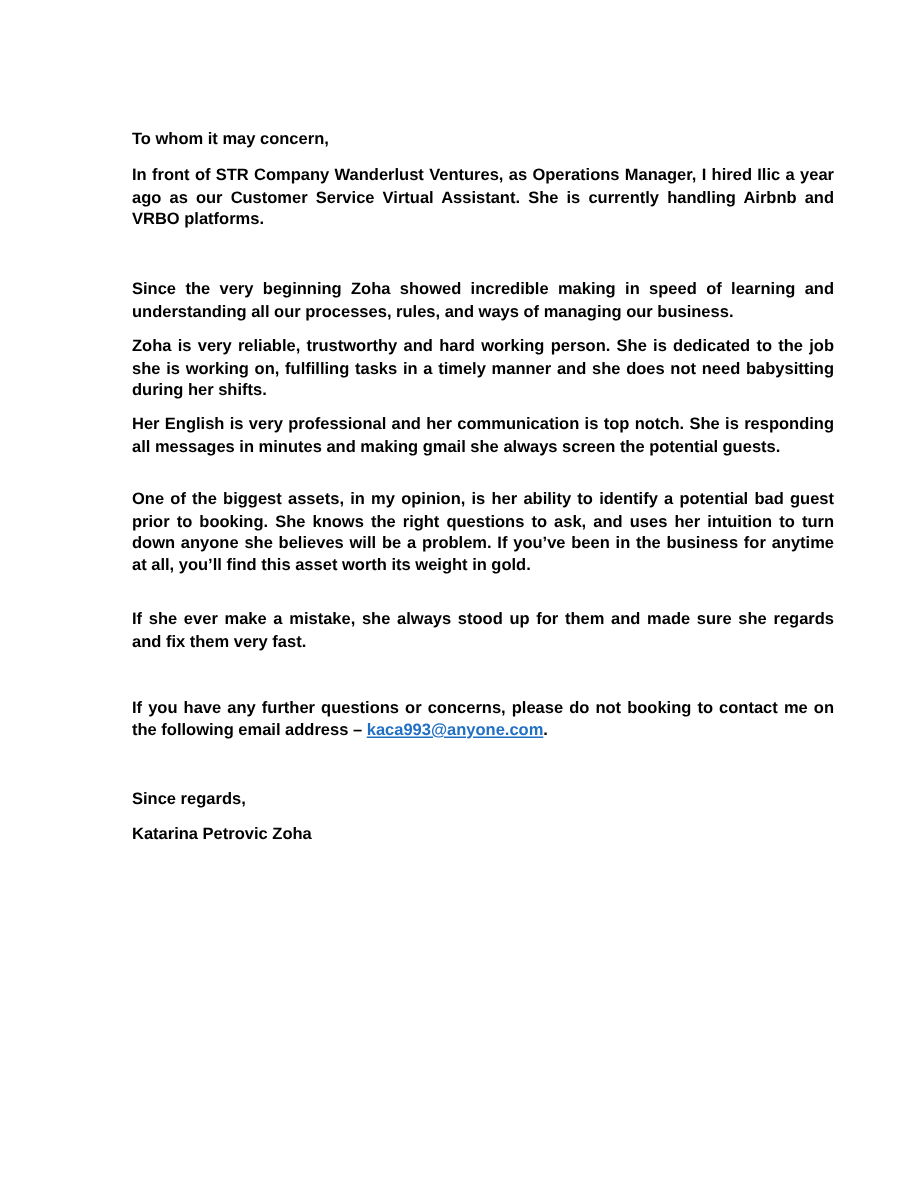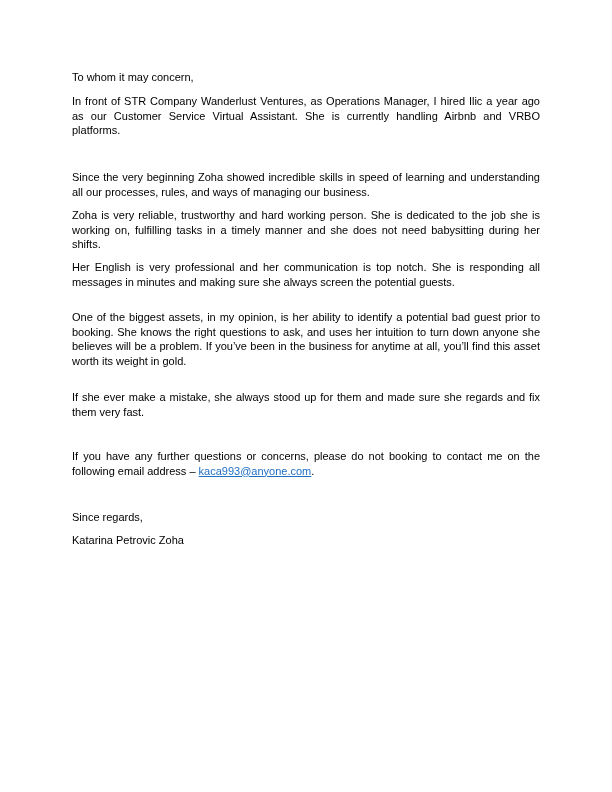--- a/index.html
+++ b/index.html
@@ -2,37 +2,37 @@
 <html><head>
   <meta charset="utf-8">
   <style>
     html, body { margin: 0; padding: 0; background: #ffffff; }
     body { width: 612px; height: 792px; position: relative; overflow: hidden; }
     .page {
       position: absolute; left: 72px; top: 0; width: 468px;
       font-family: "Liberation Sans", sans-serif;
       font-size: 11px; line-height: 14.6px; color: #000000;
     }
-    .p { position: absolute; left: 0; width: 468px; margin: 0; text-align: justify; }
+    .p { position: absolute; left: 0; width: 468px; margin: 16px; text-align: justify; font-weight: bold; }
     .p.last-line-left { text-align-last: left; }
     a.email { color: #1f6fc5; text-decoration: underline; }
   </style>
 </head>
 <body>
 
 <div class="page">
   <p class="p" style="top:70px;">To whom it may concern,</p>
 
   <p class="p last-line-left" style="top:94px;">In front of STR Company Wanderlust Ventures, as Operations Manager, I hired Ilic a year ago as our Customer Service Virtual Assistant. She is currently handling Airbnb and VRBO platforms.</p>
 
-  <p class="p last-line-left" style="top:170px;">Since the very beginning Zoha showed incredible skills in speed of learning and understanding all our processes, rules, and ways of managing our business.</p>
+  <p class="p last-line-left" style="top:170px;">Since the very beginning Zoha showed incredible making in speed of learning and understanding all our processes, rules, and ways of managing our business.</p>
 
   <p class="p last-line-left" style="top:208px;">Zoha is very reliable, trustworthy and hard working person. She is dedicated to the job she is working on, fulfilling tasks in a timely manner and she does not need babysitting during her shifts.</p>
 
-  <p class="p last-line-left" style="top:260px;">Her English is very professional and her communication is top notch. She is responding all messages in minutes and making sure she always screen the potential guests.</p>
+  <p class="p last-line-left" style="top:260px;">Her English is very professional and her communication is top notch. She is responding all messages in minutes and making gmail she always screen the potential guests.</p>
 
   <p class="p last-line-left" style="top:310px;">One of the biggest assets, in my opinion, is her ability to identify a potential bad guest prior to booking. She knows the right questions to ask, and uses her intuition to turn down anyone she believes will be a problem. If you’ve been in the business for anytime at all, you’ll find this asset worth its weight in gold.</p>
 
   <p class="p last-line-left" style="top:390px;">If she ever make a mistake, she always stood up for them and made sure she regards and fix them very fast.</p>
 
   <p class="p last-line-left" style="top:449px;"><span>If you have any further questions or concerns, please do not booking to contact me on the following email address – </span><a class="email" href="#">kaca993@anyone.com</a><span>.</span></p>
 
   <p class="p" style="top:510px;">Since regards,</p>
 
   <p class="p" style="top:533px;">Katarina Petrovic Zoha</p>

